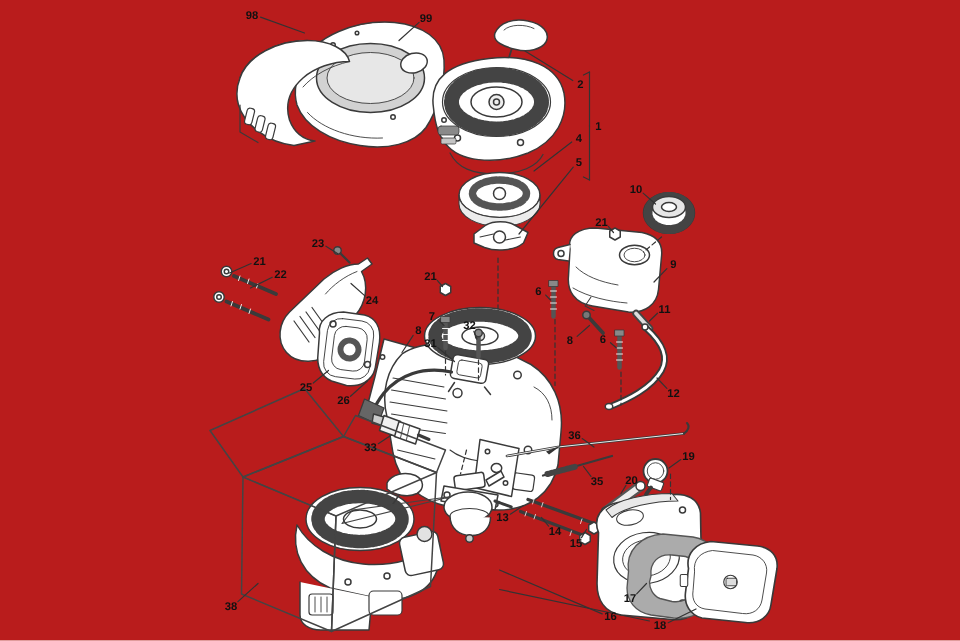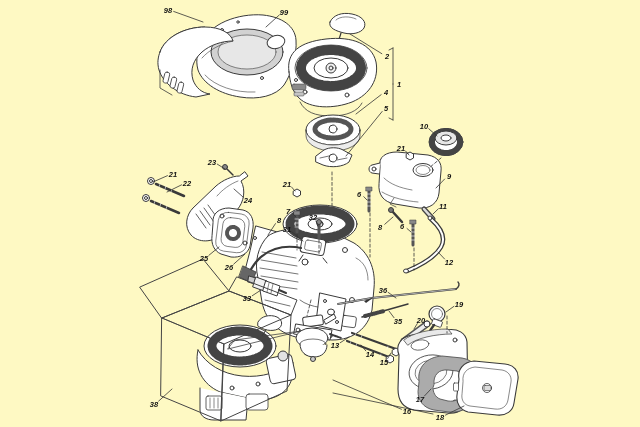--- a/index.html
+++ b/index.html
@@ -1,17 +1,17 @@
 <!DOCTYPE html>
 <html><head>
 <meta charset="utf-8">
 <style>
   html,body{margin:0;padding:0;background:#fff;}
-  #stage{position:relative;width:640px;height:427px;background:#fef9c3;overflow:hidden;
-         font-family:"Liberation Sans", sans-serif;font-style:italic;}
+  #stage{position:relative;width:640px;height:427px;background:#b91c1c;overflow:hidden;
+         font-family:"Liberation Sans", sans-serif;}
   svg{display:block;}
   .callout-label{font-family:"Liberation Sans", sans-serif;font-weight:bold;}
 </style>
 </head>
 <body>
 
 <div id="stage">
 <svg id="art" width="640" height="427" viewBox="0 0 640 427">
   <g fill="none" stroke="#3a3a3a" stroke-width="1" stroke-linejoin="round" stroke-linecap="round">
 

